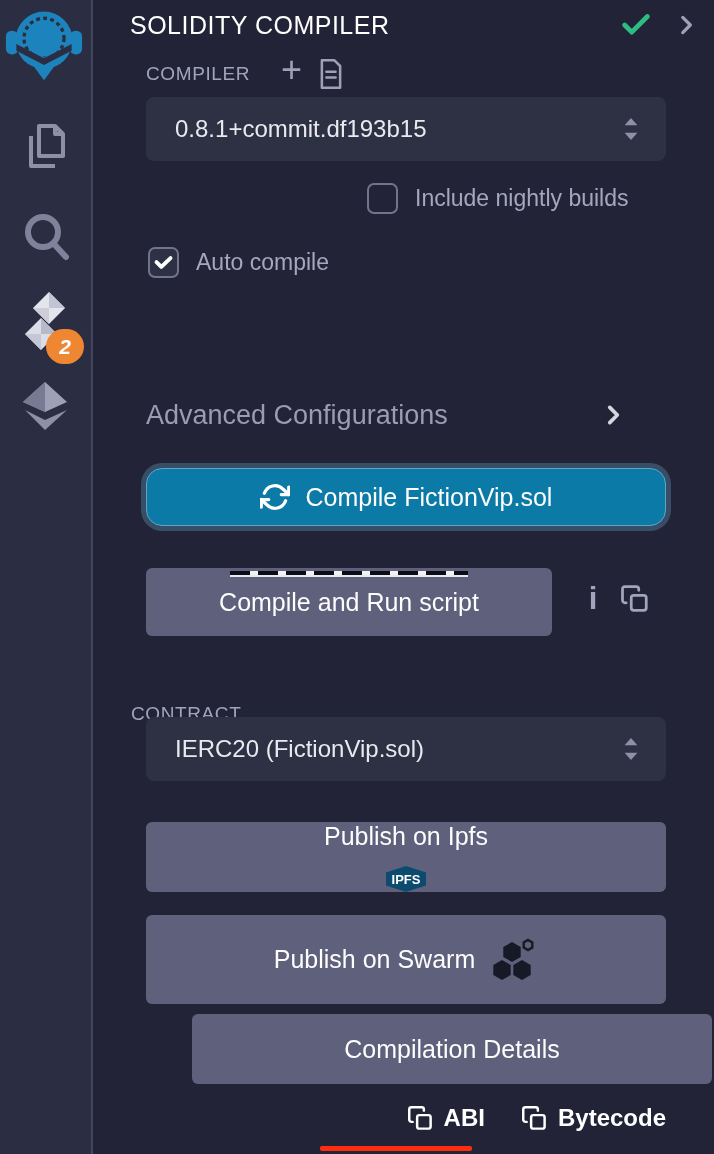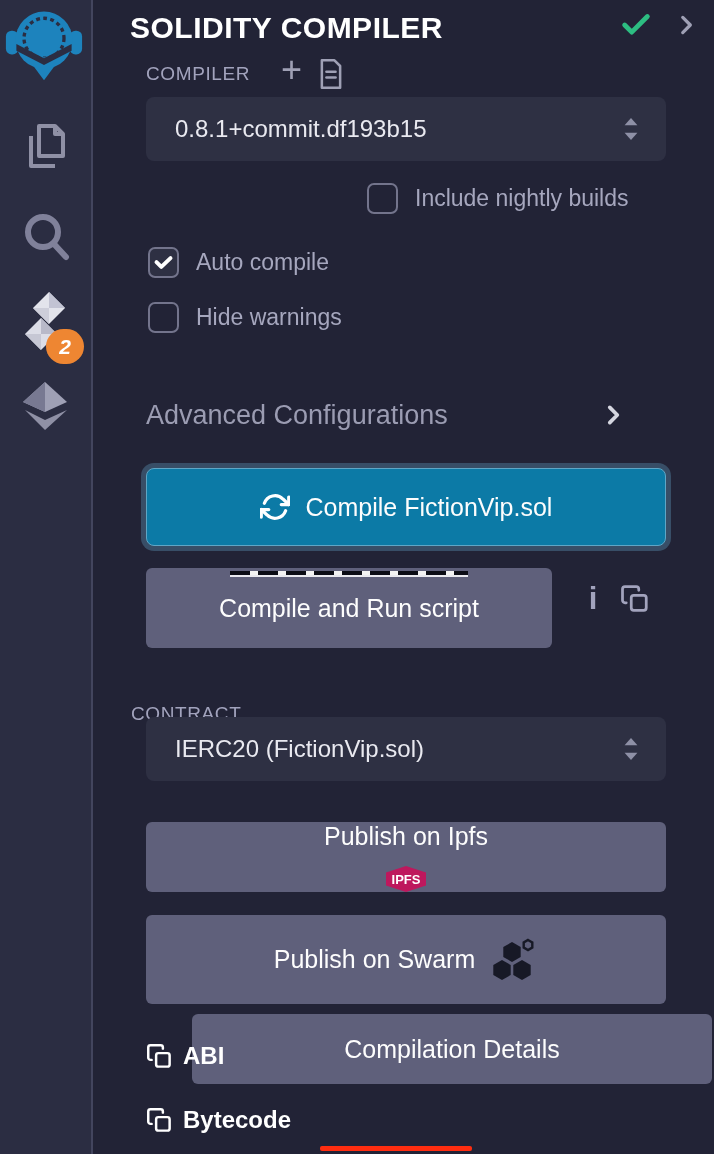--- a/index.html
+++ b/index.html
@@ -25,21 +25,21 @@
     position:absolute; left:46px; top:329px; min-width:38px; height:35px;
     background:#ee8632; border-radius:18px; color:#fff;
     font-size:21px; font-style:italic; font-weight:700;
     display:flex; align-items:center; justify-content:center;
     padding:0 6px; cursor:pointer;
   }
   
   .panel { position:absolute; left:95px; top:0; width:619px; height:100%; }
   .panel-title {
     position:absolute; left:35px; top:11px;
-    font-size:30px; font-weight:700; color:#ffffff; letter-spacing:0.5px;
+    font-size:25px; font-weight:400; color:#ffffff; letter-spacing:0.5px;
     white-space:nowrap;
   }
   .hdr-check { position:absolute; left:524px; top:8px; width:34px; height:34px; }
   .hdr-chevron { position:absolute; left:578px; top:11px; width:26px; height:28px; cursor:pointer; }
 
   .sec-label {
     position:absolute; font-size:19px; color:#a2a3bd; letter-spacing:0.6px;
     white-space:nowrap;
   }
   .lbl-compiler { left:51px; top:63px; }
@@ -70,28 +70,28 @@
   .chk.checked { background:#2e3043; }
   .chk svg { display:block; }
   .chk-label { font-size:23px; color:#a6a7be; white-space:nowrap; }
 
   .adv-row { position:absolute; left:51px; top:395px; width:520px; height:40px;
     display:flex; align-items:center; justify-content:space-between; cursor:pointer; }
   .adv-label { font-size:27px; color:#9b9cb2; }
   .adv-chevron { width:26px; height:30px; margin-right:40px; }
 
   .btn-compile {
-    position:absolute; left:51px; top:468px; width:520px; height:78px;
-    background:#0c7aa6; border:1px solid #5fa6c6; border-radius:8px;
+    position:absolute; left:51px; top:468px; width:520px; height:58px;
+    background:#0c7aa6; border:1px solid #5fa6c6; border-radius:16px;
     box-shadow:0 0 0 5px rgba(96,160,195,0.35);
     display:flex; align-items:center; justify-content:center; gap:16px;
     color:#fdfdfd; font-size:25px; cursor:pointer;
   }
   .btn-run {
-    position:absolute; left:51px; top:568px; width:406px; height:80px;
+    position:absolute; left:51px; top:568px; width:406px; height:68px;
     background:#5f607b; border-radius:6px;
     display:flex; align-items:center; justify-content:center;
     color:#fdfdfd; font-size:25px; cursor:pointer;
   }
   .dash-line {
     position:absolute; top:3px; left:84px; width:238px; height:6px;
     background:repeating-linear-gradient(90deg,#0b0c15 0 20px,#f2f2f2 20px 28px);
     border-bottom:2px solid #e9e9ef;
   }
   .info-ic { position:absolute; left:488px; top:581px; width:20px; height:36px;
@@ -103,29 +103,29 @@
     position:absolute; left:51px; width:520px;
     background:#5f607b; border-radius:6px;
     display:flex; align-items:center; justify-content:center; gap:15px;
     color:#fdfdfd; font-size:25px; cursor:pointer;
   }
   .btn-ipfs    { top:822px; height:70px;flex-direction:column; }
   .btn-swarm   { top:915px; height:89px; }
   .btn-details { top:1014px; height:70px;margin-left:46px; }
 
   .ipfs-logo {
-    width:40px; height:44px; background:#be185d;
+    width:40px; height:44px; background:#0c4a6e;
     clip-path:polygon(50% 0,100% 25%,100% 75%,50% 100%,0 75%,0 25%);
     display:flex; align-items:center; justify-content:center;
     font-size:13px; font-weight:800; color:#fff; letter-spacing:0;
   }
   .swarm-ic { width:48px; height:48px; }
 
-  .abi-row { position:absolute; left:51px; top:1042px; width:520px;
-    display:flex; justify-content:flex-end; gap:36px;flex-direction:column; }
+  .abi-row { position:absolute; left:51px; top:1104px; width:520px;
+    display:flex; justify-content:flex-end; gap:36px; }
   .abi-item { display:flex; align-items:center; gap:10px; cursor:pointer; }
   .abi-item .lbl { font-size:24px; font-weight:600; color:#ffffff; }
   .copy-ic { width:27px; height:27px; }
 
   .red-line { position:absolute; left:320px; top:1146px; width:152px; height:5px;
     background:#ff2d10; border-radius:2px; }
 </style>
 </head>
 <body>
 
@@ -222,24 +222,20 @@
         </svg>
       </span>
       <span class="chk-label">Auto compile</span>
     </div>
 
     <div class="chk-row row-nightly">
       <span class="chk"></span>
       <span class="chk-label">Include nightly builds</span>
     </div>
 
-    <div class="chk-row row-hide">
-      <span class="chk"></span>
-      <span class="chk-label">Hide warnings</span>
-    </div>
 
     <div class="adv-row">
       <span class="adv-label">Advanced Configurations</span>
       <span class="adv-chevron">
         <svg viewBox="0 0 24 24" width="26" height="30" fill="none" stroke="#d5d6e0" stroke-width="3.4" stroke-linecap="round" stroke-linejoin="round">
           <polyline points="9 5 16 12 9 19"></polyline>
         </svg>
       </span>
     </div>
 

